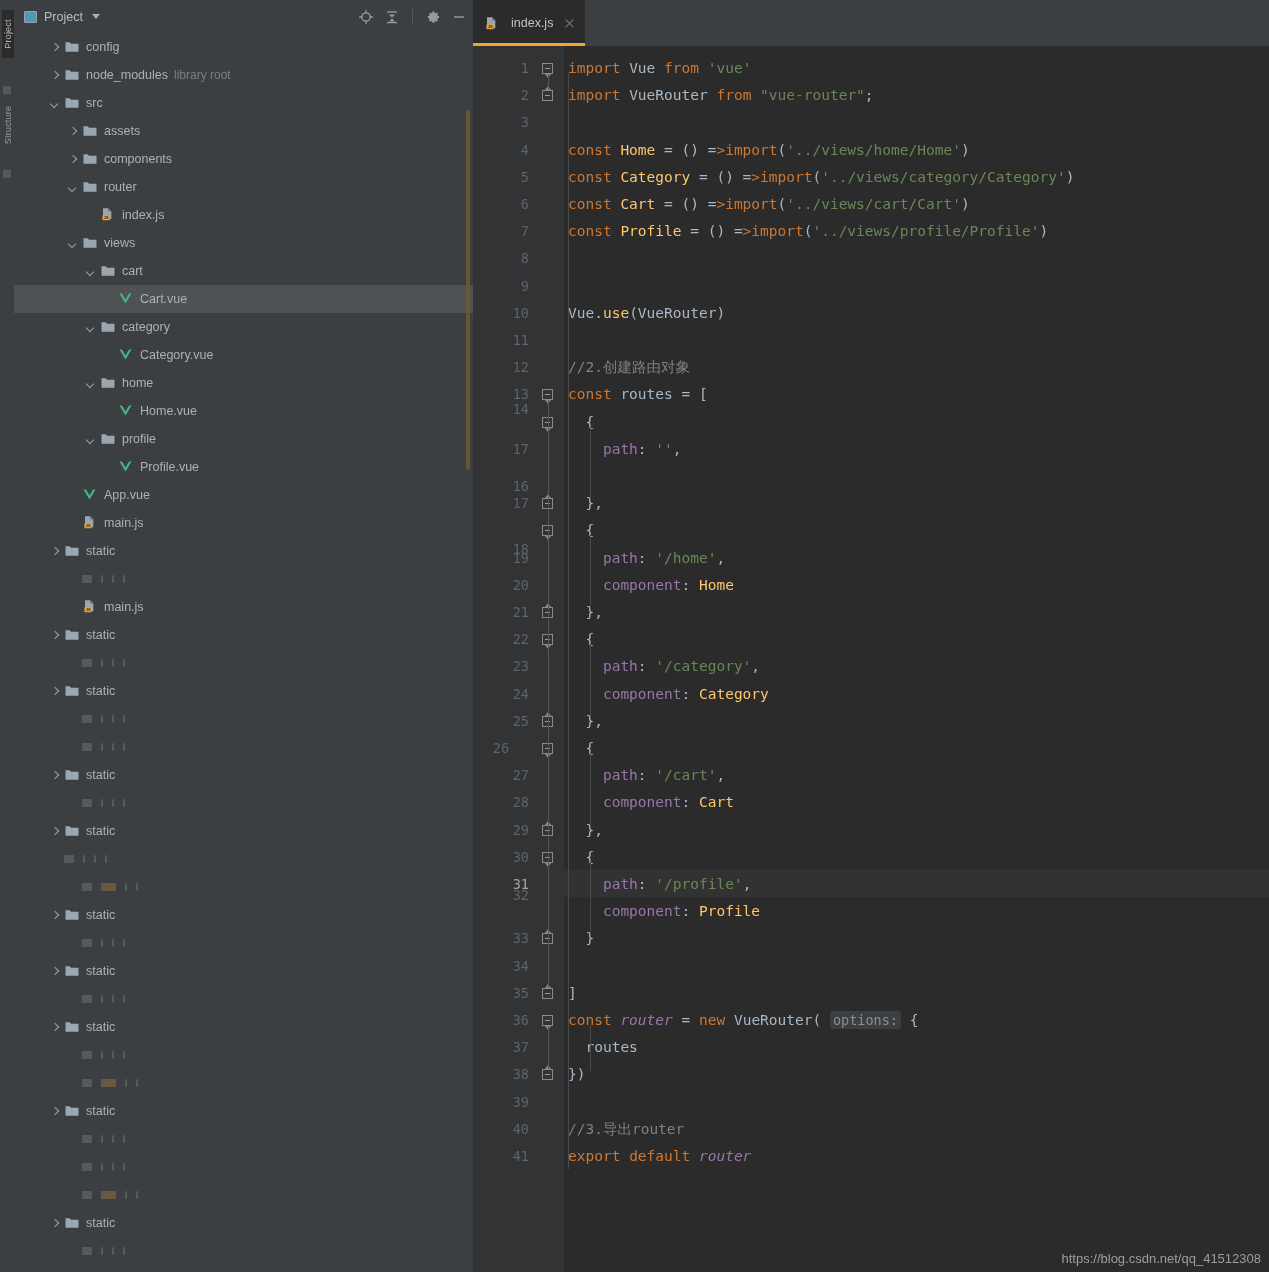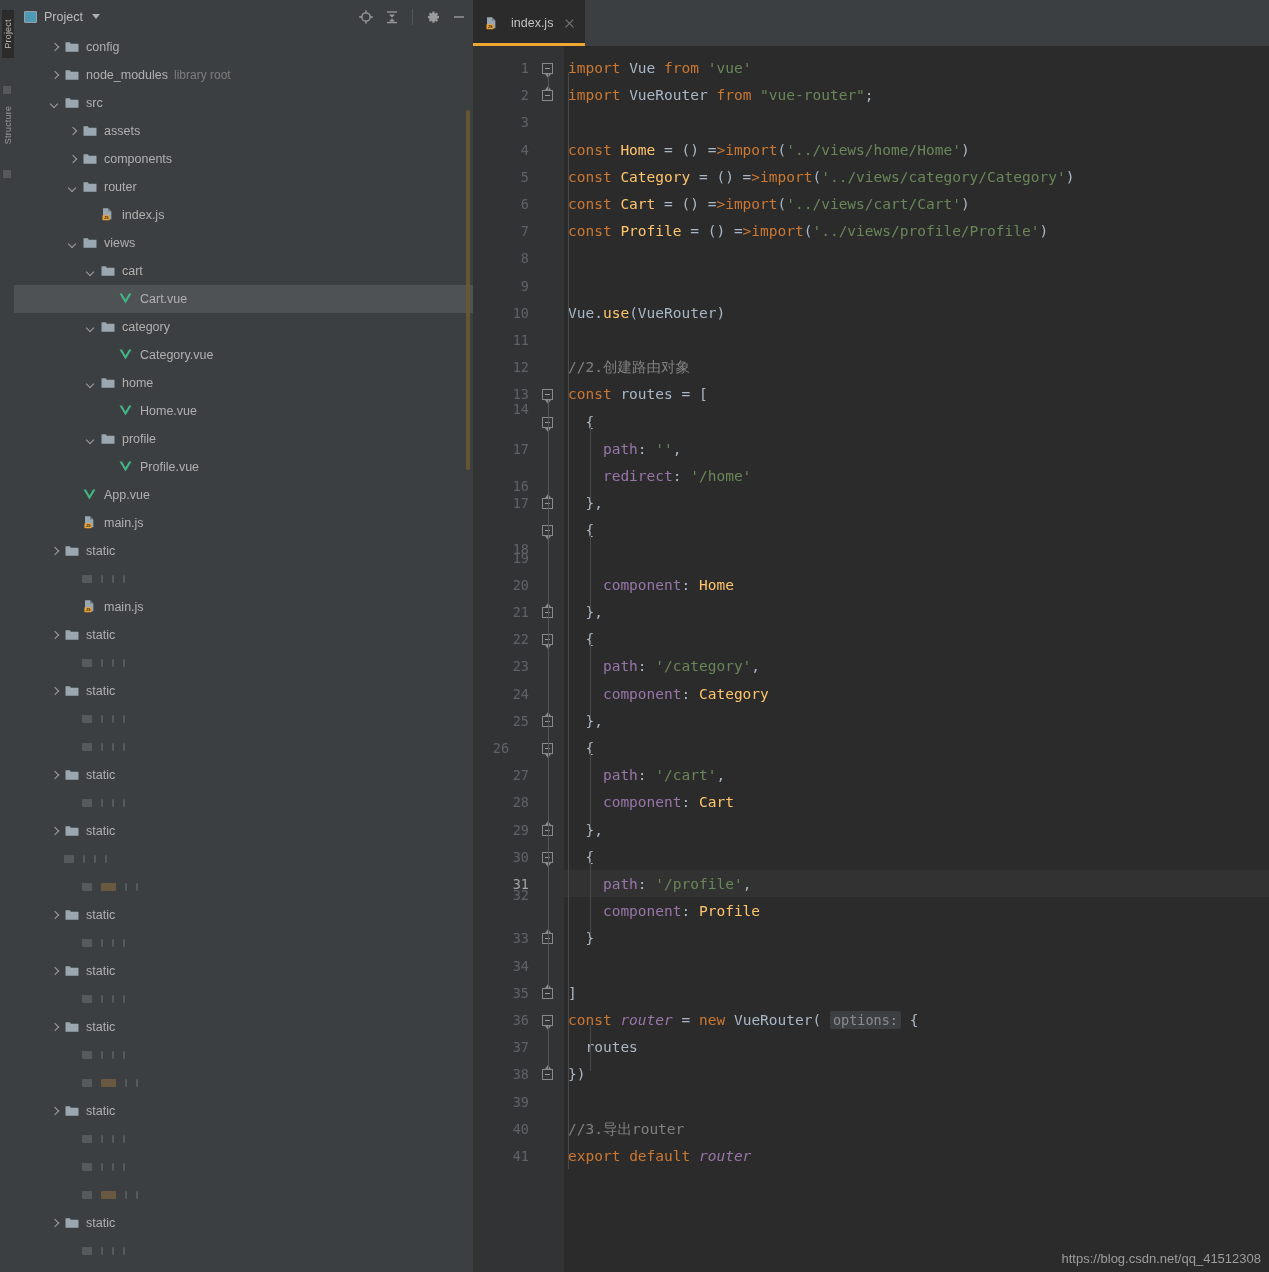--- a/index.html
+++ b/index.html
@@ -672,26 +672,26 @@
         <div class="codeline" style="position: absolute; top: 281px; line-height: 27.2px; font-family: &quot;DejaVu Sans Mono&quot;, &quot;Liberation Mono&quot;, monospace; font-size: 14.5px; white-space: pre;"></div>
         <div class="ln" style="position: absolute; top: 308.2px; line-height: 27.2px;">12</div>
         <div class="codeline" style="position: absolute; top: 308.2px; line-height: 27.2px; font-family: &quot;DejaVu Sans Mono&quot;, &quot;Liberation Mono&quot;, monospace; font-size: 14.5px; white-space: pre;"><span class="cmt">//2.创建路由对象</span></div>
         <div class="ln" style="position: absolute; top: 335.4px; line-height: 27.2px;">13</div>
         <div class="codeline" style="position: absolute; top: 335.4px; line-height: 27.2px; font-family: &quot;DejaVu Sans Mono&quot;, &quot;Liberation Mono&quot;, monospace; font-size: 14.5px; white-space: pre;"><span class="kw">const</span><span class="op"> </span><span class="id">routes</span><span class="op"> = [</span></div>
         <div class="ln" style="position: absolute; top: 350px; line-height: 27.2px;">14</div>
         <div class="codeline" style="position: absolute; top: 362.6px; line-height: 27.2px; font-family: &quot;DejaVu Sans Mono&quot;, &quot;Liberation Mono&quot;, monospace; font-size: 14.5px; white-space: pre;"><span class="op">  {</span></div>
         <div class="ln" style="position: absolute; top: 389.8px; line-height: 27.2px;">17</div>
         <div class="codeline" style="position: absolute; top: 389.8px; line-height: 27.2px; font-family: &quot;DejaVu Sans Mono&quot;, &quot;Liberation Mono&quot;, monospace; font-size: 14.5px; white-space: pre;"><span class="op">    </span><span class="key">path</span><span class="op">: </span><span class="str">''</span><span class="op">,</span></div>
         <div class="ln" style="position: absolute; top: 427px; line-height: 27.2px;">16</div>
-        <div class="codeline" style="position: absolute; top: 417px; line-height: 27.2px; font-family: &quot;DejaVu Sans Mono&quot;, &quot;Liberation Mono&quot;, monospace; font-size: 14.5px; white-space: pre;"><span class="op">    </span><span class="key">redirect</span><span class="op">: </span><span class="str">'/home'</span></div>
         <div class="ln" style="position: absolute; top: 444.2px; line-height: 27.2px;">17</div>
         <div class="codeline" style="position: absolute; top: 444.2px; line-height: 27.2px; font-family: &quot;DejaVu Sans Mono&quot;, &quot;Liberation Mono&quot;, monospace; font-size: 14.5px; white-space: pre;"><span class="op">  },</span></div>
         <div class="ln" style="position: absolute; top: 490px; line-height: 27.2px;">18</div>
         <div class="codeline" style="position: absolute; top: 471.4px; line-height: 27.2px; font-family: &quot;DejaVu Sans Mono&quot;, &quot;Liberation Mono&quot;, monospace; font-size: 14.5px; white-space: pre;"><span class="op">  {</span></div>
         <div class="ln" style="position: absolute; top: 498.6px; line-height: 27.2px;">19</div>
+        <div class="codeline" style="position: absolute; top: 498.6px; line-height: 27.2px; font-family: &quot;DejaVu Sans Mono&quot;, &quot;Liberation Mono&quot;, monospace; font-size: 14.5px; white-space: pre;"><span class="op">    </span><span class="key">path</span><span class="op">: </span><span class="str">'/home'</span><span class="op">,</span></div>
         <div class="ln" style="position: absolute; top: 525.8px; line-height: 27.2px;">20</div>
         <div class="codeline" style="position: absolute; top: 525.8px; line-height: 27.2px; font-family: &quot;DejaVu Sans Mono&quot;, &quot;Liberation Mono&quot;, monospace; font-size: 14.5px; white-space: pre;"><span class="op">    </span><span class="key">component</span><span class="op">: </span><span class="fn">Home</span></div>
         <div class="ln" style="position: absolute; top: 553px; line-height: 27.2px;">21</div>
         <div class="codeline" style="position: absolute; top: 553px; line-height: 27.2px; font-family: &quot;DejaVu Sans Mono&quot;, &quot;Liberation Mono&quot;, monospace; font-size: 14.5px; white-space: pre;"><span class="op">  },</span></div>
         <div class="ln" style="position: absolute; top: 580.2px; line-height: 27.2px;">22</div>
         <div class="codeline" style="position: absolute; top: 580.2px; line-height: 27.2px; font-family: &quot;DejaVu Sans Mono&quot;, &quot;Liberation Mono&quot;, monospace; font-size: 14.5px; white-space: pre;"><span class="op">  {</span></div>
         <div class="ln" style="position: absolute; top: 607.4px; line-height: 27.2px;">23</div>
         <div class="codeline" style="position: absolute; top: 607.4px; line-height: 27.2px; font-family: &quot;DejaVu Sans Mono&quot;, &quot;Liberation Mono&quot;, monospace; font-size: 14.5px; white-space: pre;"><span class="op">    </span><span class="key">path</span><span class="op">: </span><span class="str">'/category'</span><span class="op">,</span></div>
         <div class="ln" style="position: absolute; top: 634.6px; line-height: 27.2px;">24</div>
         <div class="codeline" style="position: absolute; top: 634.6px; line-height: 27.2px; font-family: &quot;DejaVu Sans Mono&quot;, &quot;Liberation Mono&quot;, monospace; font-size: 14.5px; white-space: pre;"><span class="op">    </span><span class="key">component</span><span class="op">: </span><span class="fn">Category</span></div>

